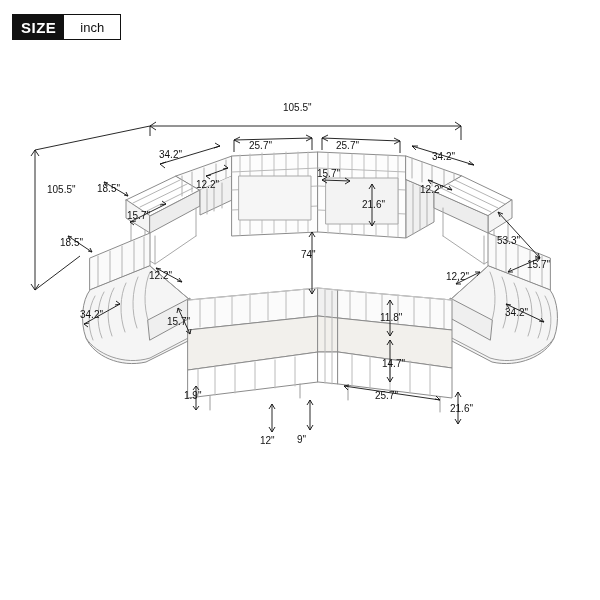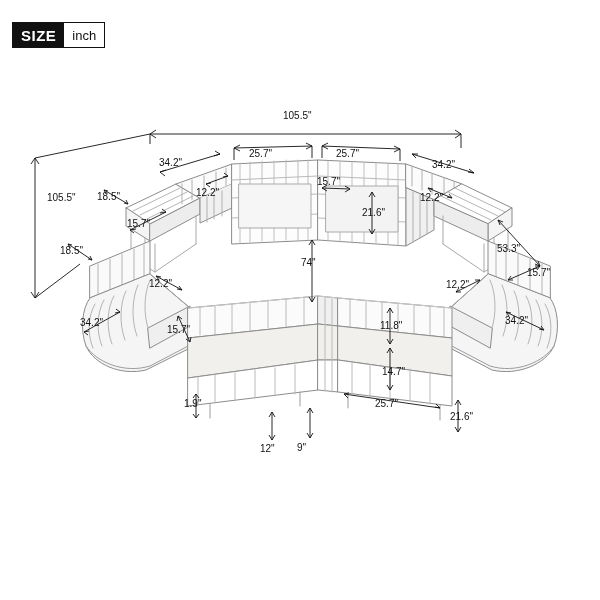--- a/index.html
+++ b/index.html
@@ -11,21 +11,20 @@
     height: 600px;
     background: #ffffff;
     font-family: "Liberation Sans", sans-serif;
     position: relative;
     overflow: hidden;
   }
   #stage {
     position: relative;
     width: 600px;
     height: 436px;
-    margin-top: 8px;
   }
   
   .size-badge {
     position: absolute;
     left: 12px;
     top: 14px;
     display: flex;
     align-items: stretch;
     height: 26px;
     border: 1px solid #111;
@@ -39,21 +38,21 @@
     letter-spacing: 0.5px;
     padding: 0 8px;
     display: flex;
     align-items: center;
     justify-content: center;
   }
   .size-badge .size-unit {
     background: #fff;
     color: #111;
     font-size: 13px;
-    padding: 0 8px;
+    padding: 0 16px;
     display: flex;
     align-items: center;
     justify-content: center;
   }
   svg#drawing {
     position: absolute;
     left: 0;
     top: 0;
     width: 600px;
     height: 600px;

